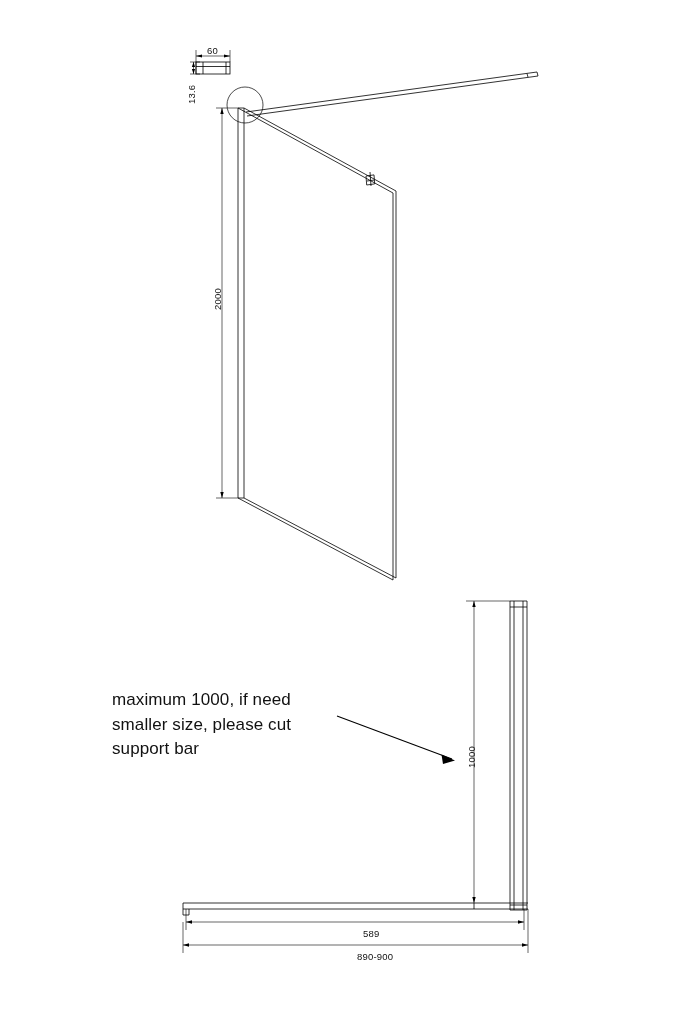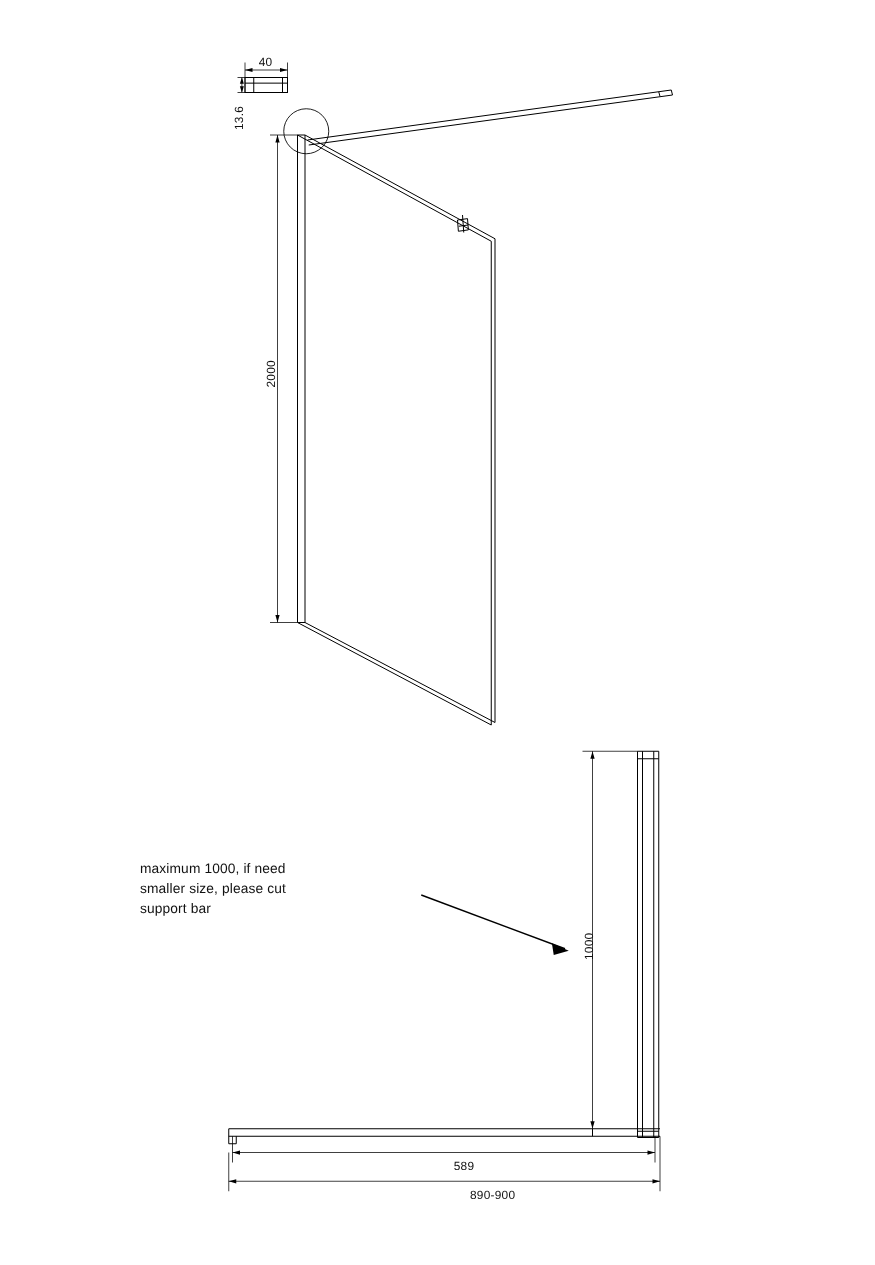--- a/index.html
+++ b/index.html
@@ -25,39 +25,39 @@
     position: absolute;
     left: 0; top: 0;
     width: 700px;
     height: 1012px;
   }
   .note {
     position: absolute;
     left: 112px;
     top: 688px;
     width: 215px;
-    font-size: 11px;
+    font-size: 17px;
     line-height: 1.45;
     color: #111111;
     white-space: pre-line;
     letter-spacing: 0.1px;
   }
   .dim-label {
     position: absolute;
     font-size: 9.5px;
     color: #111111;
     letter-spacing: 0.2px;
     white-space: nowrap;
   }
   #lbl-40       { left: 207px; top: 45px; }
   #lbl-136      { left: 186px; top: 104px; transform: rotate(-90deg); transform-origin: 0 0; }
   #lbl-2000     { left: 212px; top: 310px; transform: rotate(-90deg); transform-origin: 0 0; }
   #lbl-1000     { left: 466px; top: 768px; transform: rotate(-90deg); transform-origin: 0 0; }
   #lbl-882      { left: 363px; top: 928px; }
-  #lbl-890900   { left: 357px; top: 951px; margin-left: 19px; }
+  #lbl-890900   { left: 357px; top: 951px; }
 </style>
 </head>
 <body>
 
 <div id="stage">
 
   <svg class="drawing" viewBox="0 0 700 1012">
     <g fill="none" stroke="#000000" stroke-width="0.8" shape-rendering="geometricPrecision">
 
       <g stroke-width="0.8">
@@ -172,20 +172,20 @@
         <path d="M455 760.5 l-13.5 -6 l1.5 9.5 z" fill="#000" stroke="none"></path>
       </g>
 
     </g>
   </svg>
 
   <div class="note">maximum 1000,  if need
 smaller size,  please cut
 support bar</div>
 
-  <div class="dim-label" id="lbl-40">40</div>
+  <div class="dim-label" id="lbl-40">60</div>
   <div class="dim-label" id="lbl-136">13.6</div>
   <div class="dim-label" id="lbl-2000">2000</div>
   <div class="dim-label" id="lbl-1000">1000</div>
   <div class="dim-label" id="lbl-882">589</div>
   <div class="dim-label" id="lbl-890900">890-900</div>
 
 </div>
 
 </body></html>

